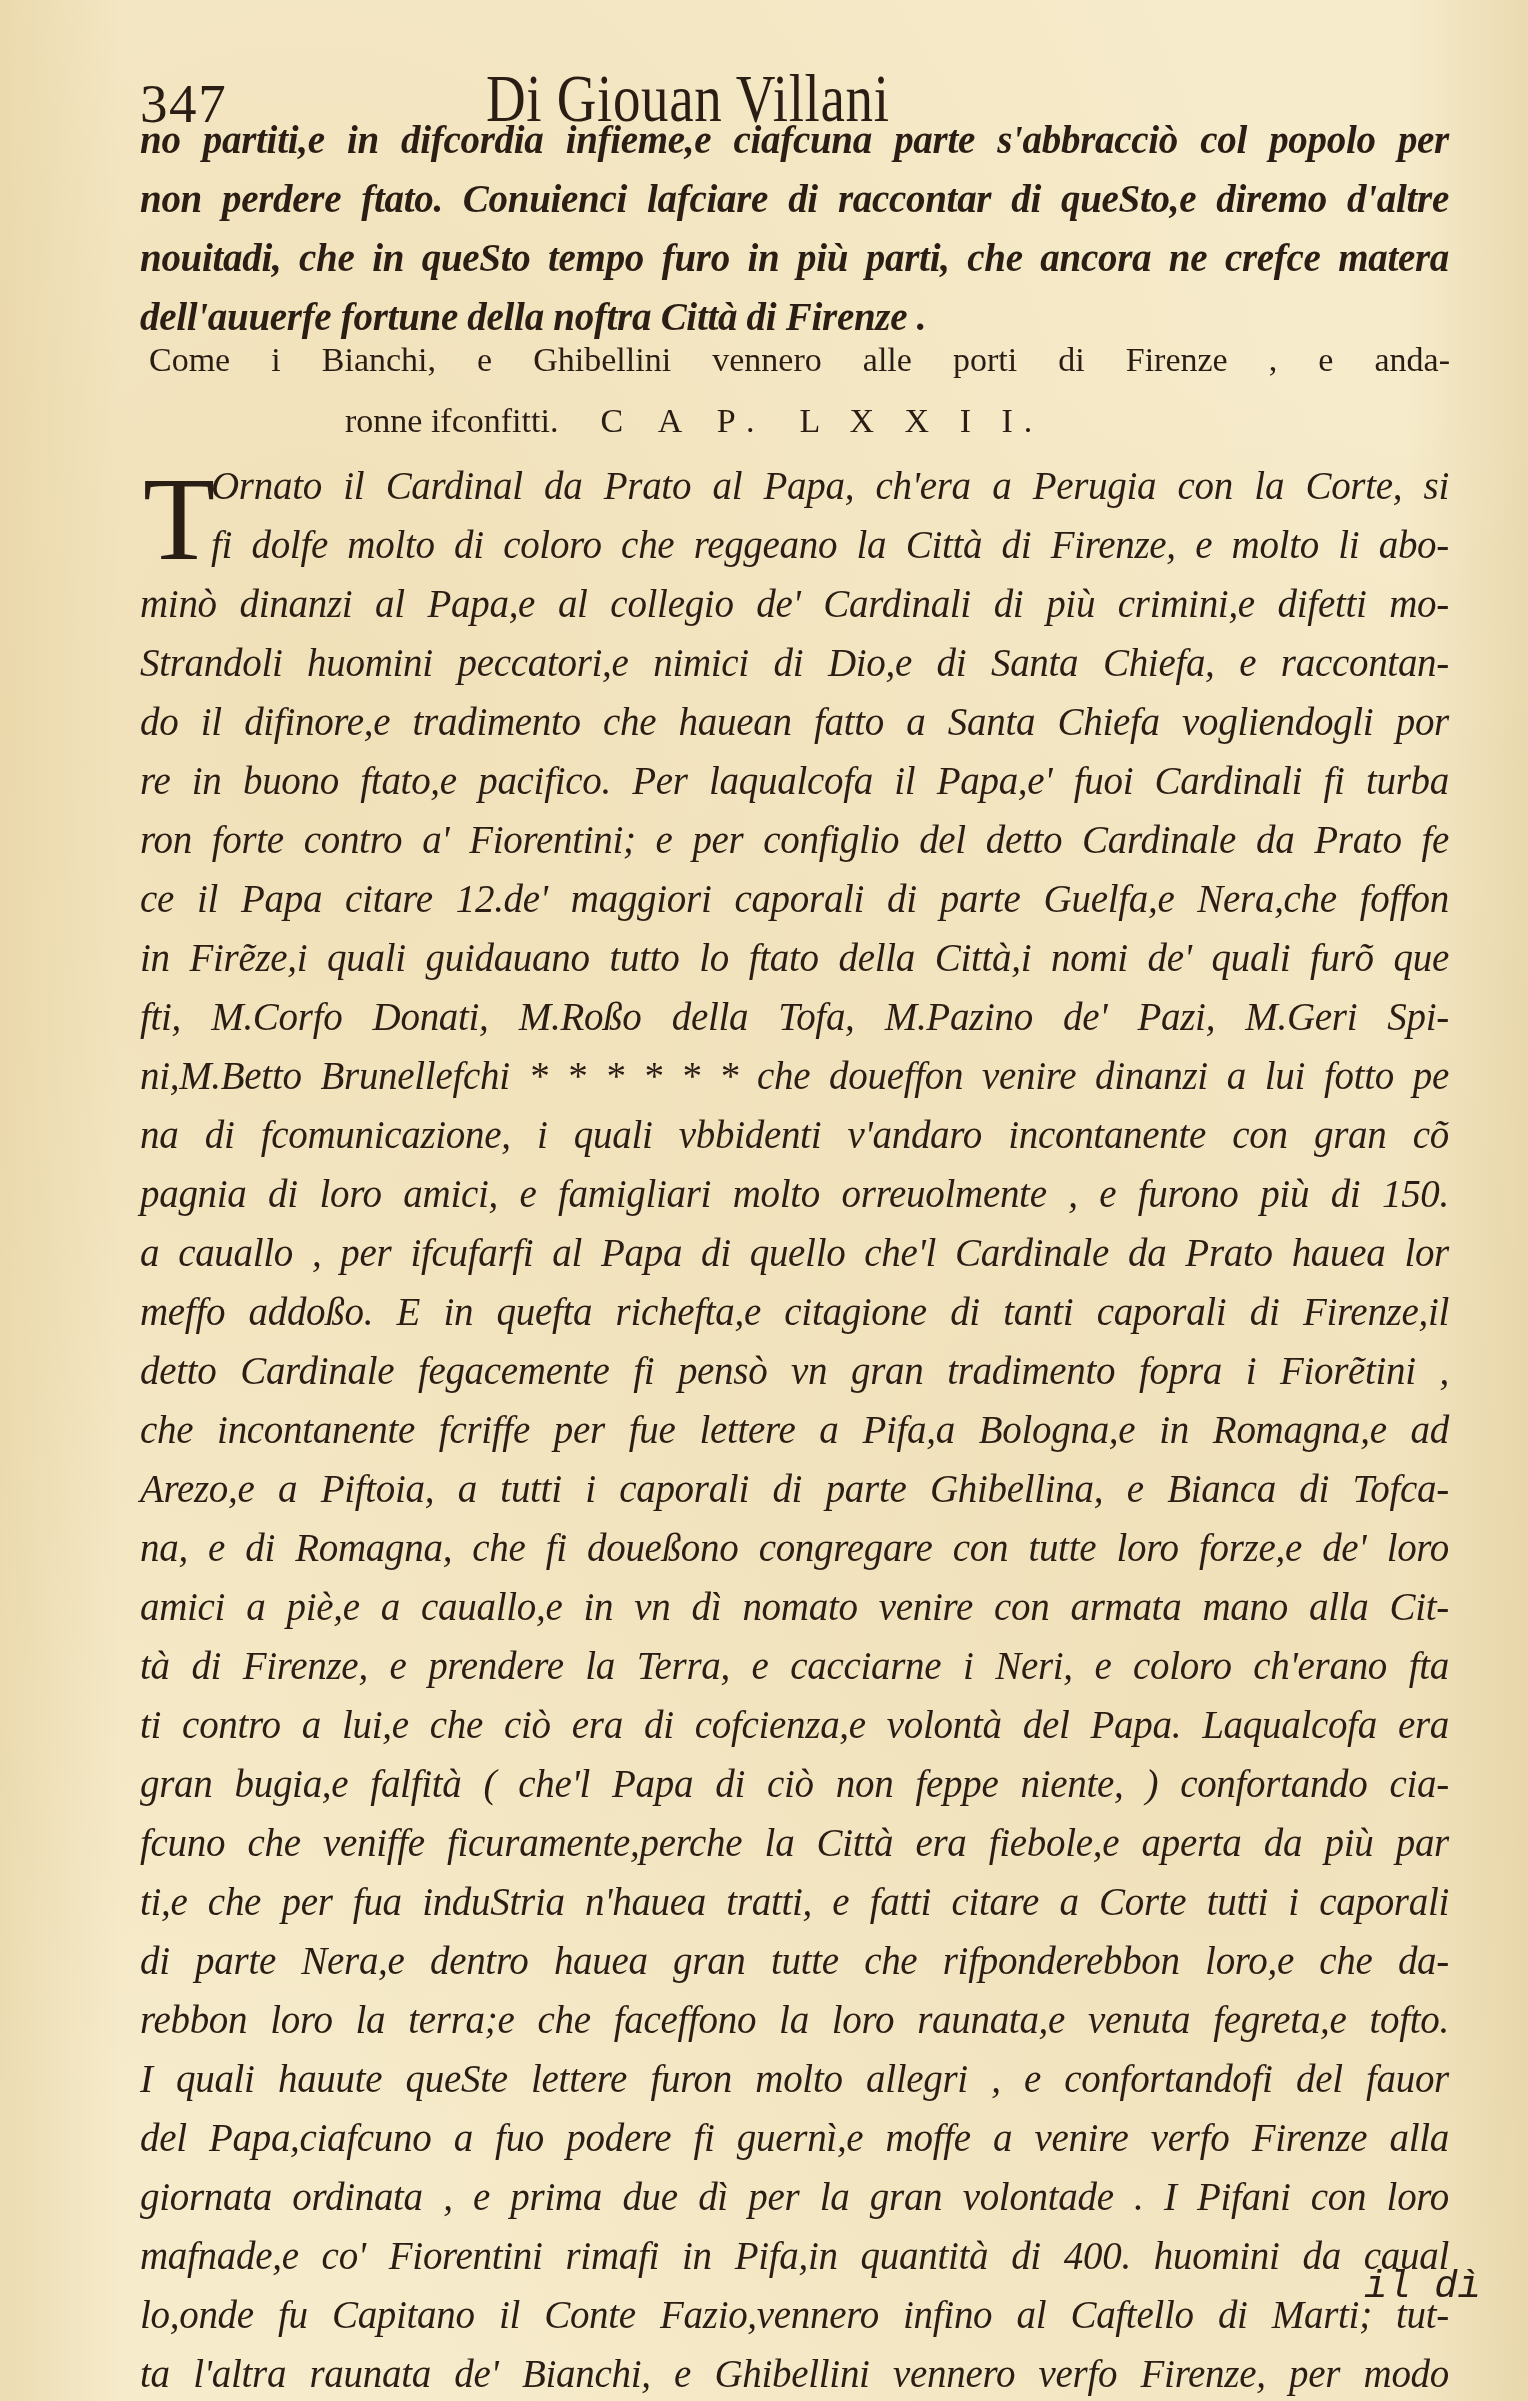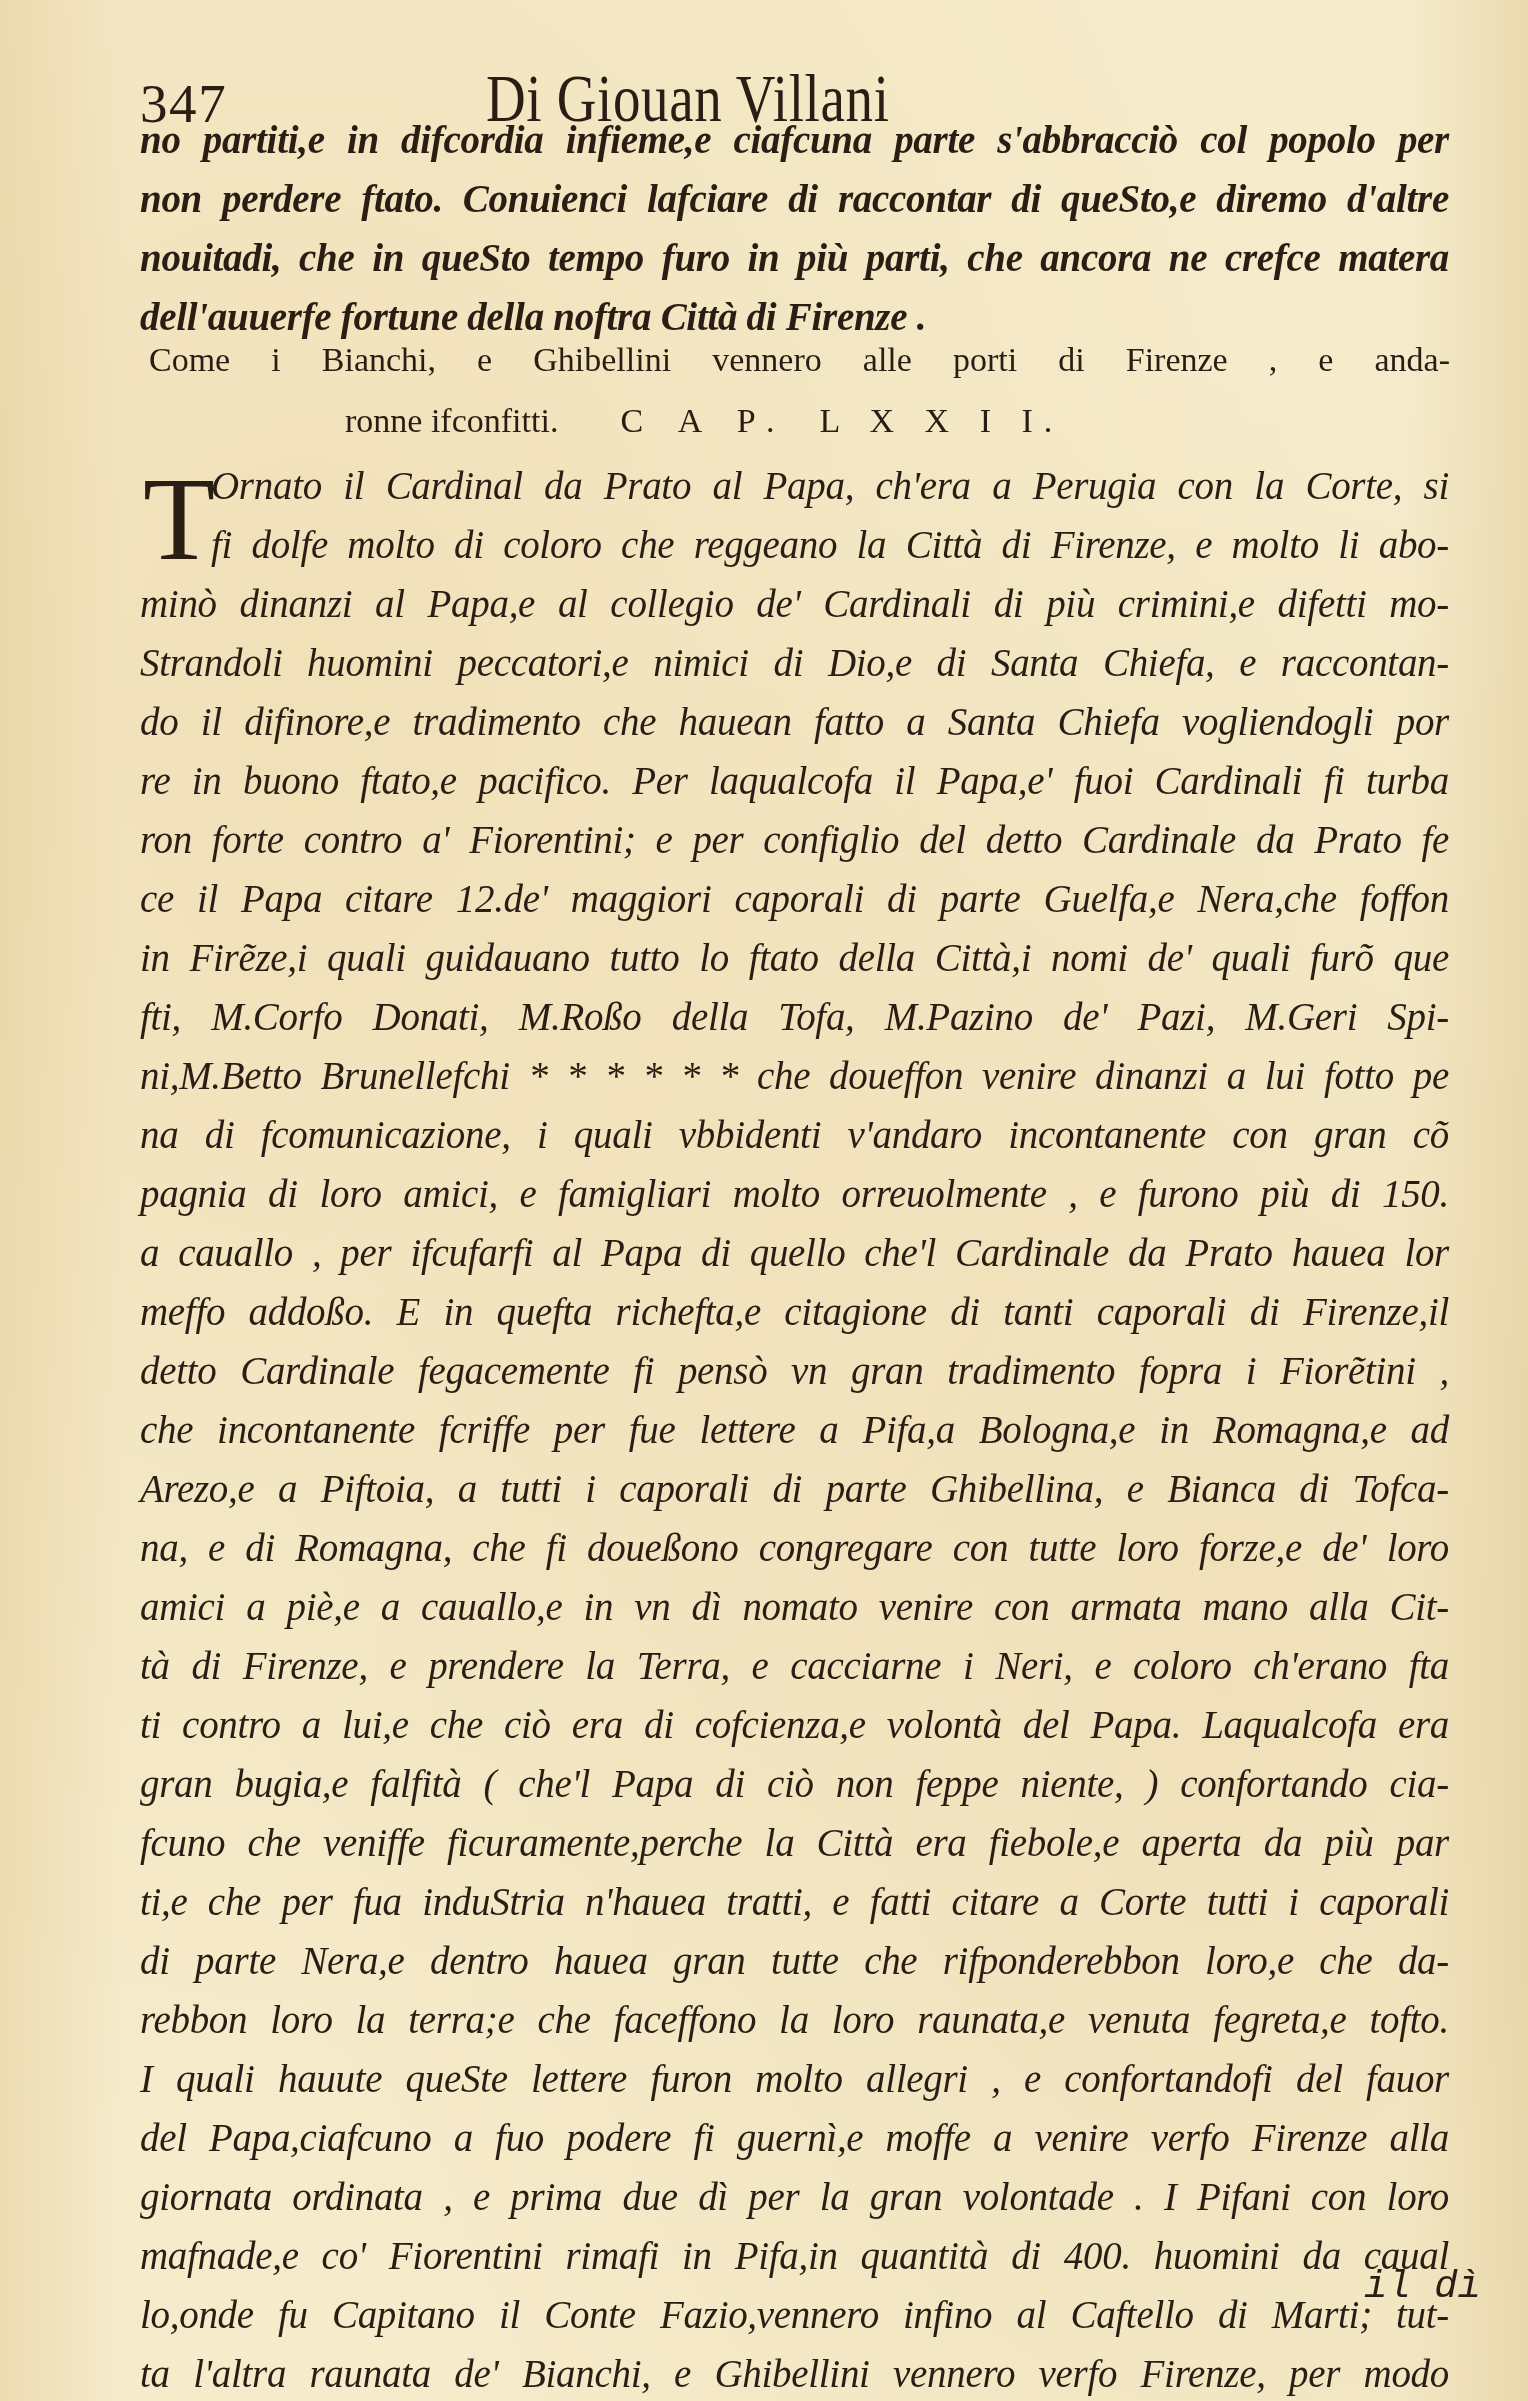--- a/index.html
+++ b/index.html
@@ -32,21 +32,21 @@
   .line { display: block; white-space: nowrap; height: 59px; overflow: visible; text-align: justify; text-align-last: justify; }
   .line.last { text-align-last: left; }
   .intro { top: 110px; font-weight: bold; }
   .chapter-heading {
     position: absolute; left: 149px; top: 329px; width: 1301px;
     font-family: "Liberation Serif", serif; font-style: normal;
     font-size: 34px; line-height: 61px;
   }
   .chapter-heading .h1 { display: block; text-align: justify; text-align-last: justify; white-space: nowrap; }
   .chapter-heading .h2 { display: block; white-space: nowrap; padding-left: 196px; }
-  .chapter-heading .cap { margin-left: 62px; letter-spacing: 14px; text-align: right; }
+  .chapter-heading .cap { margin-left: 42px; letter-spacing: 14px; text-align: right; }
   .chapter-heading .cap-num { margin-left: 31px; letter-spacing: 11px; }
   .dropcap {
     position: absolute; left: 143px; top: 461px;
     font-family: "Liberation Serif", serif; font-size: 118px; line-height: 1; font-style: normal;
   }
   .main { top: 456px; }
   .main .indent { padding-left: 71px; }
   .catchword {
     position: absolute; left: 1364px; top: 2265px;
     font-family: Liberation Mono, monospace; font-style: italic; font-size: 39px;

